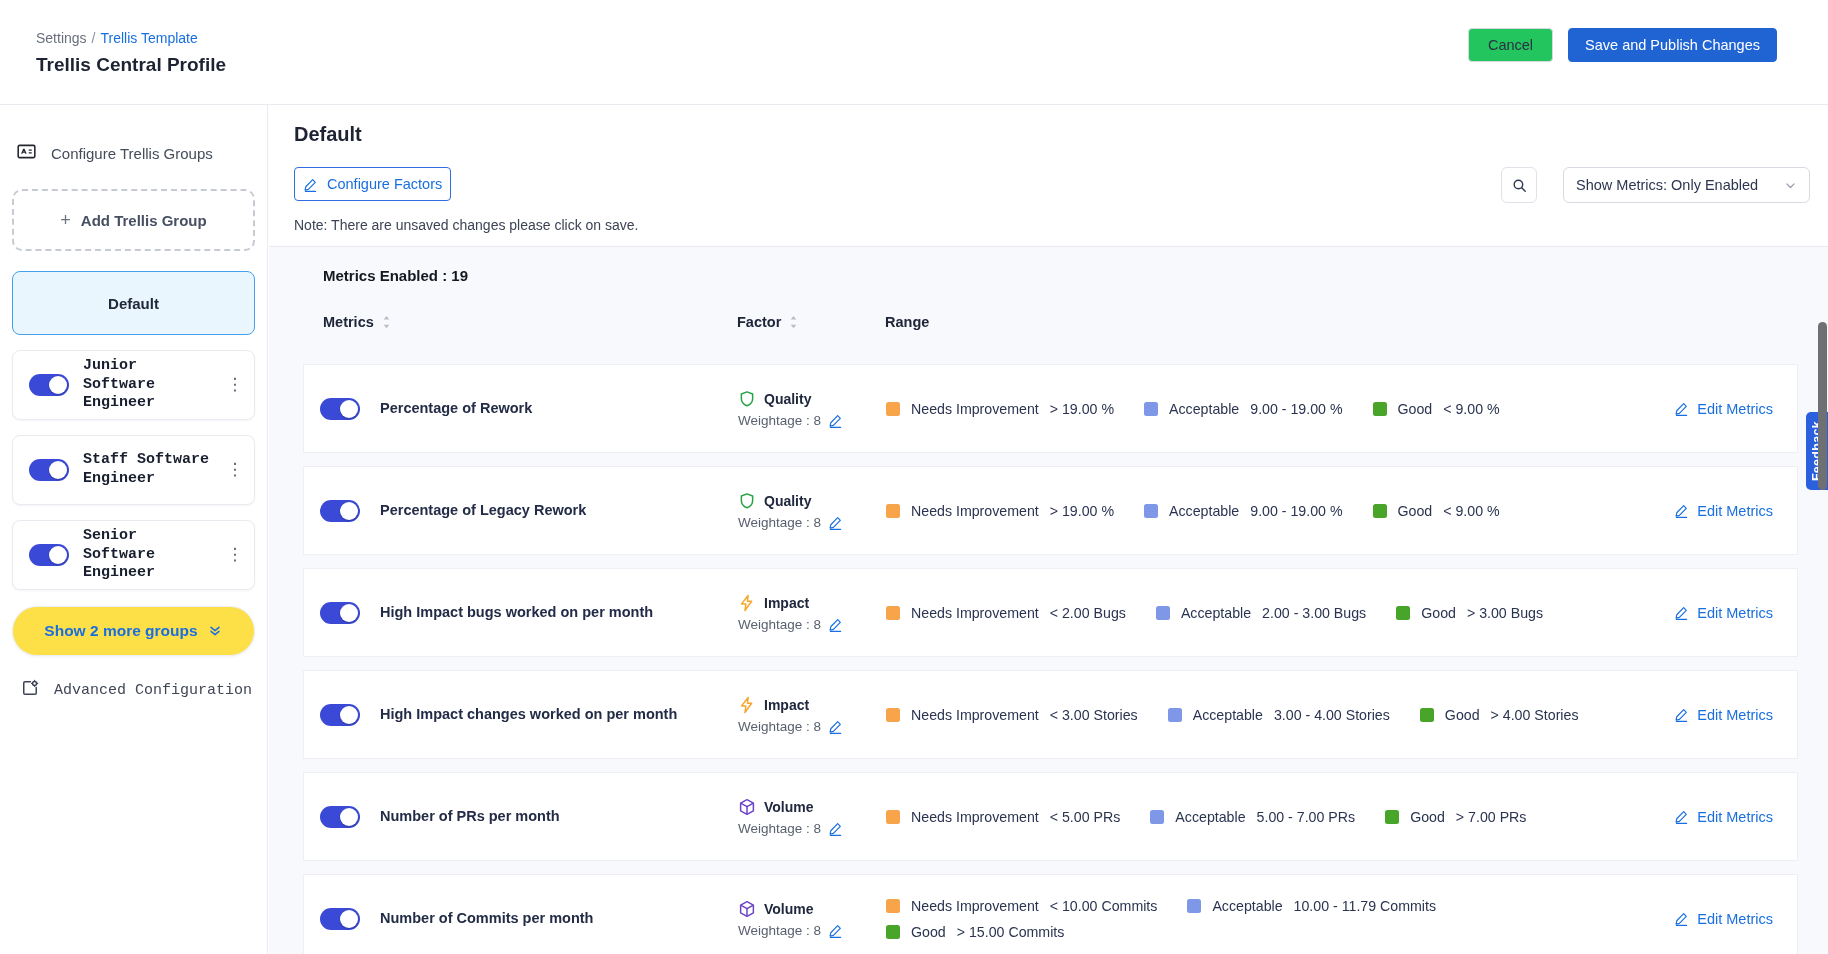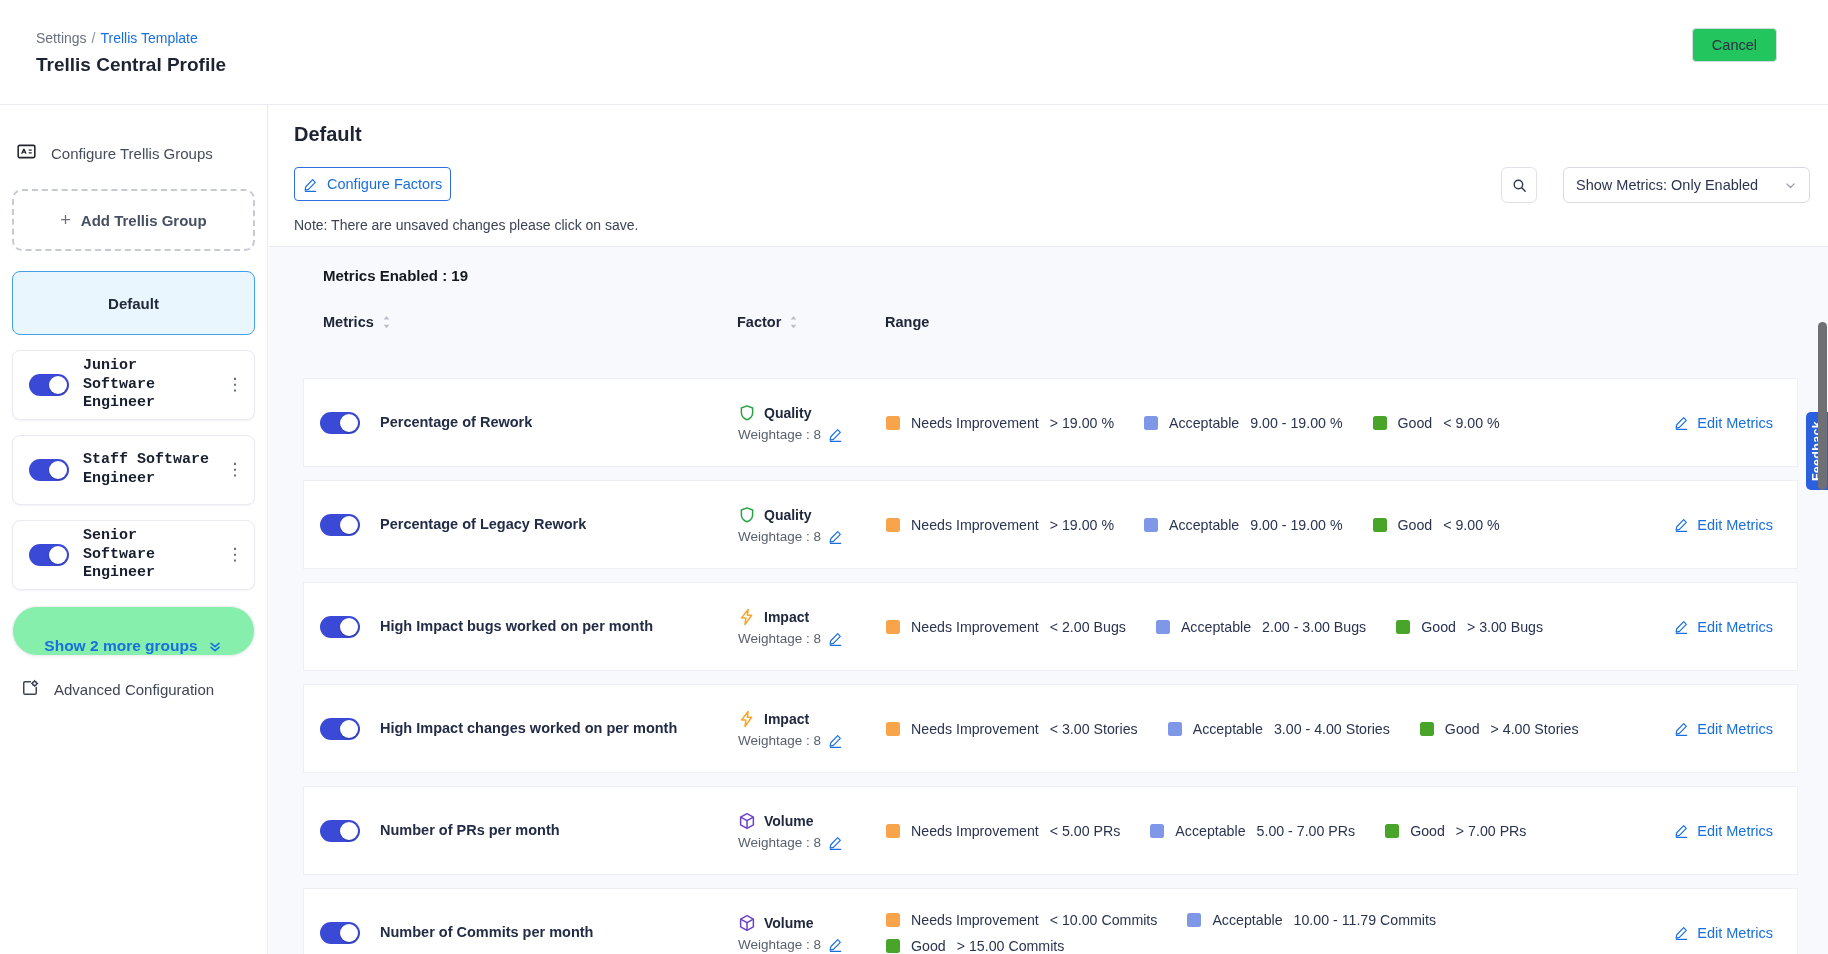--- a/index.html
+++ b/index.html
@@ -30,24 +30,24 @@
   .add-plus { font-weight:400; font-size:18px; color:#6b7280; }
   .default-card { height:64px; border:1px solid #44a0ea; background:#e9f6fe; border-radius:8px;
     display:flex; align-items:center; justify-content:center; font-weight:700; color:#20283a;
     font-size:15px; margin-bottom:15px; cursor:pointer; }
   .group-card { height:70px; border:1px solid #e9ebf0; border-radius:8px;
     box-shadow:0 1px 2px rgba(20,30,60,.05); display:flex; align-items:center;
     padding:0 8px 0 16px; margin-bottom:15px; gap:14px; background:#fff;font-family:Liberation Mono, monospace; }
   .group-label { flex:1; font-weight:700; font-size:15px; color:#171e2e; line-height:1.25; }
   .kebab { width:22px; text-align:center; color:#565e6e; font-size:17px; cursor:pointer; line-height:1; }
   .show-more-pill { height:50px; border-radius:26px; border:1px solid #edeff3;
-    box-shadow:0 1px 3px rgba(20,30,60,.06); display:flex; align-items:flex-end; justify-content:center;
-    gap:9px; color:#1a6fe0; font-weight:600; font-size:15.5px; margin-top:16px; cursor:pointer; background:#86efac; }
+    box-shadow:0 1px 3px rgba(20,30,60,.06); display:flex; align-items:center; justify-content:center;
+    gap:9px; color:#1a6fe0; font-weight:600; font-size:15.5px; margin-top:16px; cursor:pointer; background:#fde047; }
   .advanced-row { display:flex; align-items:center; gap:14px; margin:22px 0 0 8px;
-    color:#3f4656; font-size:15px; cursor:pointer; }
+    color:#3f4656; font-size:15px; cursor:pointer;font-family:Liberation Mono, monospace; }
 
   
   .toggle { width:40px; height:22px; border-radius:12px; background:#3a4ad6; position:relative;
     flex:none; cursor:pointer; }
   .toggle .knob { position:absolute; top:2px; right:2px; width:18px; height:18px; border-radius:50%;
     background:#fff; box-shadow:0 1px 2px rgba(0,0,0,.25); }
 
   
   .main { position:absolute; left:269px; top:105px; right:0; bottom:0; overflow:hidden; background:#f7f9fc; }
   .main-head { position:relative; height:142px; background:#fff; border-bottom:1px solid #e7eaef; }
@@ -59,21 +59,21 @@
   .head-controls { position:absolute; top:62px; right:18px; display:flex; gap:26px; align-items:flex-start; }
   .search-btn { width:36px; height:36px; border:1px solid #dfe2e8; border-radius:6px; background:#fff;
     display:flex; align-items:center; justify-content:center; cursor:pointer; }
   .metrics-select { width:247px; height:36px; border:1px solid #d7dae1; border-radius:6px; background:#fff;
     display:flex; align-items:center; justify-content:space-between; padding:0 12px; font-size:14.5px;
     color:#2c3550; cursor:pointer; }
 
   .content { position:absolute; top:142px; left:0; right:0; padding:20px 30px 0 34px; background:#f7f9fc; }
   .metrics-enabled { margin:0 0 26px 20px; font-weight:700; font-size:15px; color:#14181f; }
   .thead { display:flex; align-items:center; height:24px; padding:0 24px 0 20px; font-weight:700;
-    font-size:14.5px; color:#20263a; margin-bottom:44px; }
+    font-size:14.5px; color:#20263a; margin-bottom:30px; }
   .thead .hc { display:flex; align-items:center; gap:8px; }
   .thead .c1 { width:414px; } .thead .c2 { width:148px; } .thead .c3 { flex:1; }
   .sort-ic { cursor:pointer; display:inline-flex; }
 
   .trow { height:89px; margin-bottom:13px; background:#fff; border:1px solid #edeff4;
     display:flex; align-items:center; padding:0 24px 0 16px; }
   .cell-metric { width:418px; display:flex; align-items:center; gap:20px; }
   .metric-name { font-weight:700; font-size:14.5px; color:#232c47; line-height:1.3; max-width:310px; }
   .cell-factor { width:148px; }
   .factor-top { display:flex; align-items:center; gap:8px; font-weight:700; font-size:14px; color:#20283e; }
@@ -98,20 +98,21 @@
 </head>
 <body>
 
 <div class="topbar">
   <div class="breadcrumb">
     <span>Settings</span><span class="bc-sep">/</span><span class="bc-link">Trellis Template</span>
   </div>
   <div class="page-title">Trellis Central Profile</div>
   <div class="topbar-actions">
     <button class="btn btn-cancel">Cancel</button>
+    <button class="btn btn-primary">Save and Publish Changes</button>
   </div>
 </div>
 
 <div class="sidebar">
   <div class="side-section-head">
     <span>
       <svg viewBox="0 0 24 24" width="21" height="21" fill="none" stroke="#22272f" stroke-width="1.8">
         <rect x="2.5" y="5" width="19" height="14" rx="1.5"></rect>
         <path d="M6.5 14.5l2.2-5h.6l2.2 5M7.3 12.7h3.4" stroke-width="1.4"></path>
         <path d="M14.5 10.5H18M14.5 13.5H18" stroke-width="1.4"></path>

